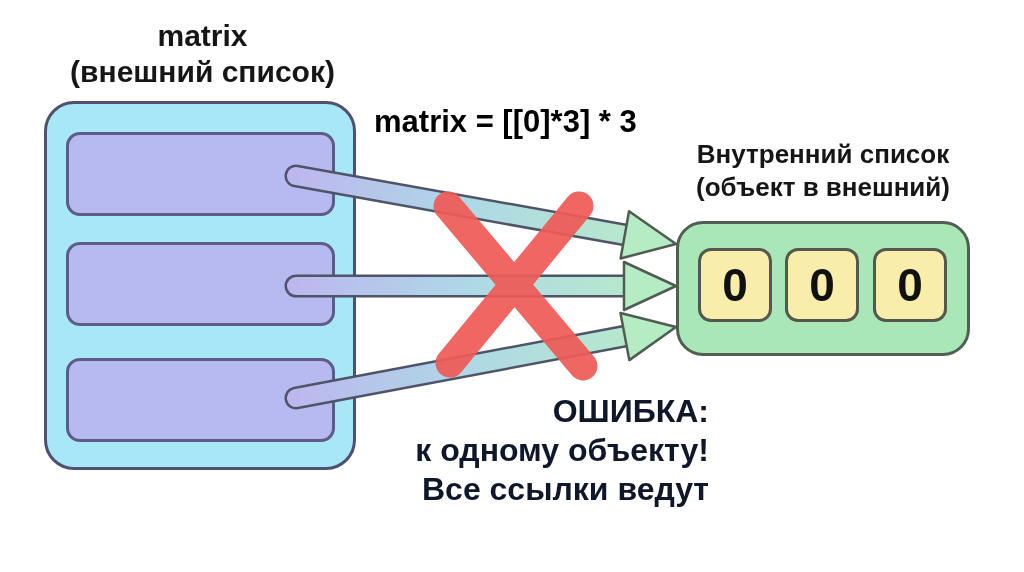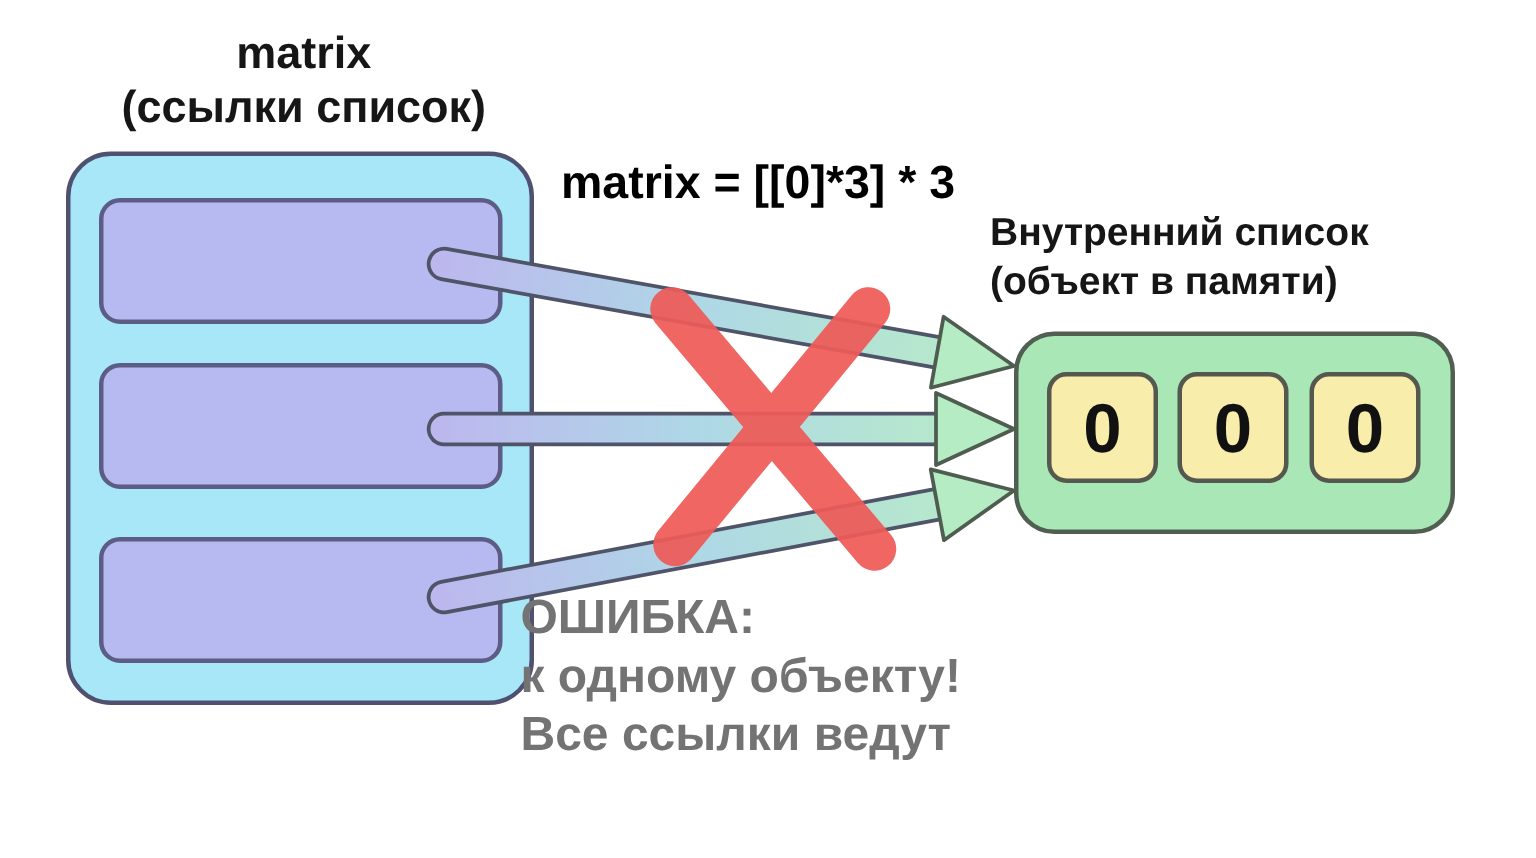--- a/index.html
+++ b/index.html
@@ -42,21 +42,21 @@
     border-radius: 14px;
     box-sizing: border-box;
   }
   .row-1 { top: 28px; }
   .row-2 { top: 138px; }
   .row-3 { top: 254px; }
 
   
   .inner-title {
     left: 660px; top: 138px; width: 326px;
-    font-weight: 700;
+    text-align: center; font-weight: 700;
     font-size: 26px; line-height: 33px; color: #161616;
   }
 
   
   .inner-box {
     left: 676px; top: 221px; width: 294px; height: 135px;
     background: #a9e8b6;
     border: 3px solid #515e52;
     border-radius: 27px;
     box-sizing: border-box;
@@ -74,45 +74,45 @@
   .cell-1 { left: 19px; }
   .cell-2 { left: 106px; }
   .cell-3 { left: 194px; }
 
   
   .overlay { left: 0; top: 0; pointer-events: none; }
 
   
   .error-caption {
     left: 347px; top: 392px; width: 362px;
-    text-align: left; font-weight: 700;
-    font-size: 32px; line-height: 39px; color: #737373;
+    text-align: right; font-weight: 700;
+    font-size: 32px; line-height: 39px; color: #0f172a;
   }
 </style>
 </head>
 <body>
 
 <div class="canvas">
 
   <div class="abs outer-title">
     <div>matrix</div>
-    <div>(ссылки список)</div>
+    <div>(внешний список)</div>
   </div>
 
   <div class="abs code-expr">matrix = [[0]*3] * 3</div>
 
   <div class="abs outer-box">
     <div class="outer-row row-1"></div>
     <div class="outer-row row-2"></div>
     <div class="outer-row row-3"></div>
   </div>
 
   <div class="abs inner-title">
     <div>Внутренний список</div>
-    <div>(объект в памяти)</div>
+    <div>(объект в внешний)</div>
   </div>
 
   <div class="abs inner-box">
     <div class="value-cell cell-1">0</div>
     <div class="value-cell cell-2">0</div>
     <div class="value-cell cell-3">0</div>
   </div>
 
   <svg class="abs overlay" width="1024" height="572" viewBox="0 0 1024 572" xmlns="http://www.w3.org/2000/svg">
     <defs>

